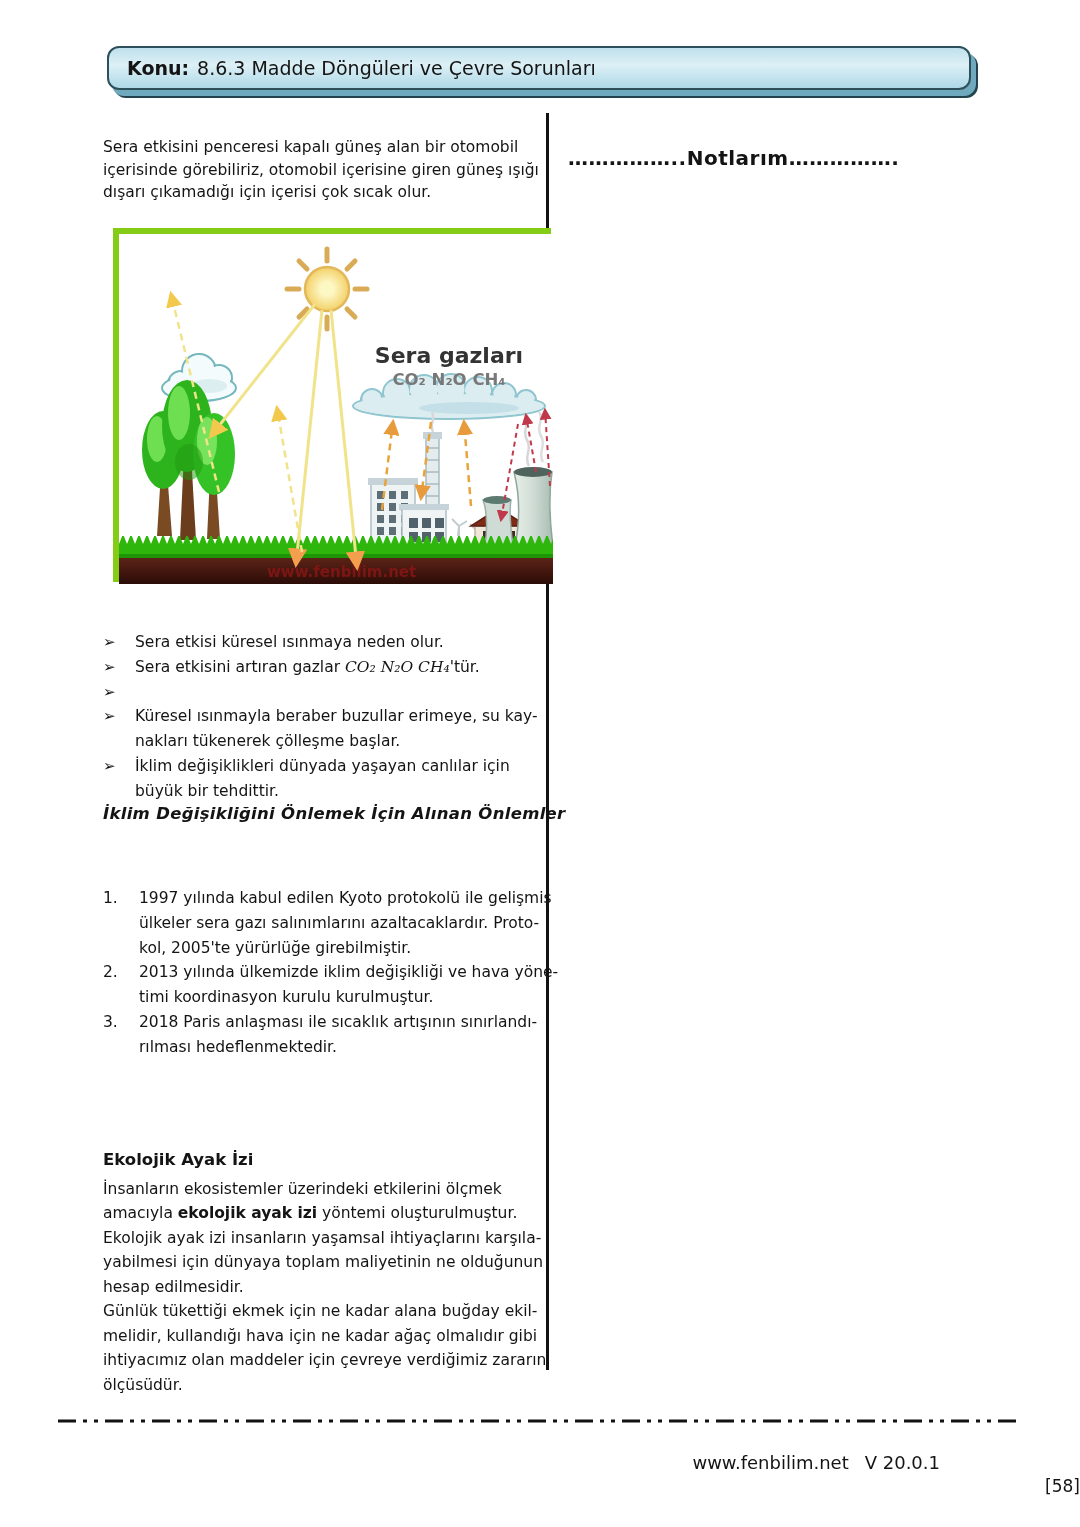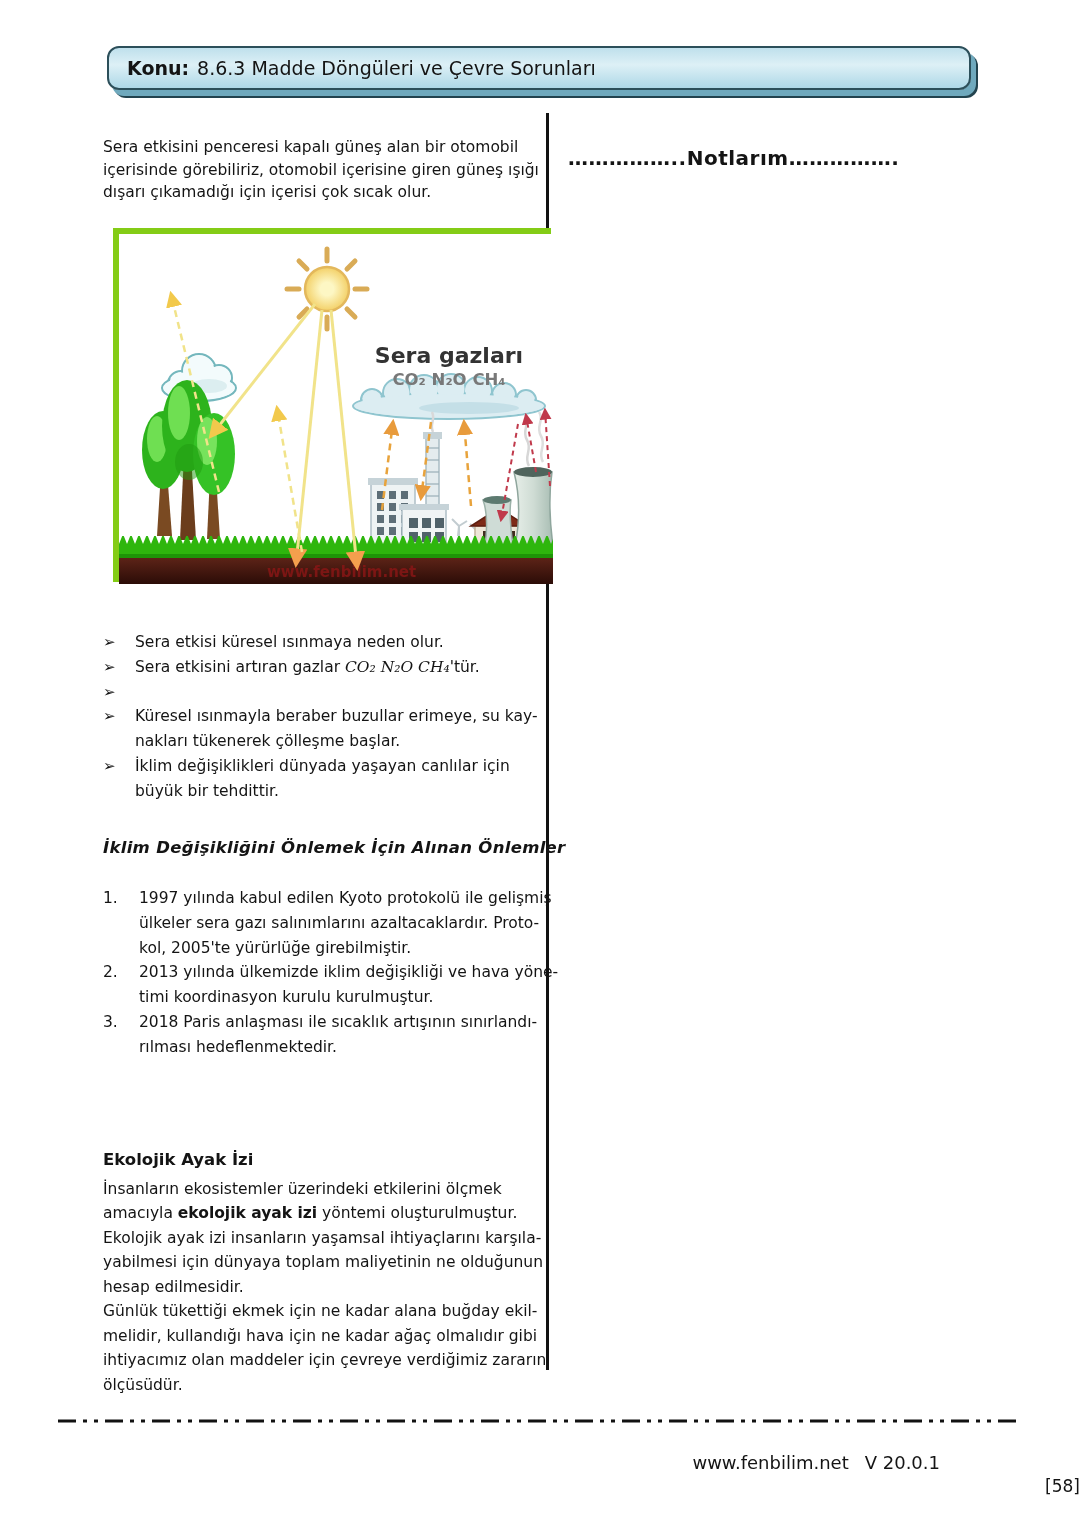--- a/index.html
+++ b/index.html
@@ -25,21 +25,21 @@
   .figure svg{display:block;}
 
   
   .bullets{position:absolute;left:103px;top:630px;width:456px;font-size:15.5px;line-height:24.8px;}
   .bullet-row{display:flex;align-items:flex-start;}
   .bmark{width:32px;flex:0 0 32px;font-size:15px;}
   .btext{white-space:pre-line;}
   .chem{font-family:"DejaVu Serif","Liberation Serif",serif;font-style:italic;}
 
   
-  .measures-heading{position:absolute;left:103px;top:838px;font-size:16.5px;font-weight:bold;font-style:italic;letter-spacing:.3px;}
+  .measures-heading{position:absolute;left:103px;top:804px;font-size:16.5px;font-weight:bold;font-style:italic;letter-spacing:.3px;}
   .measures{position:absolute;left:103px;top:886px;width:456px;font-size:15.5px;line-height:24.8px;}
   .measure-row{display:flex;align-items:flex-start;}
   .mnum{width:36px;flex:0 0 36px;}
 
   
   .footprint{position:absolute;left:103px;top:1148px;width:456px;font-size:15.5px;line-height:24.5px;}
   .fp-heading{font-weight:bold;font-size:16.5px;margin-bottom:4px;}
   .fp-body{white-space:pre-line;}
   .fp-bold{font-weight:bold;}
 

